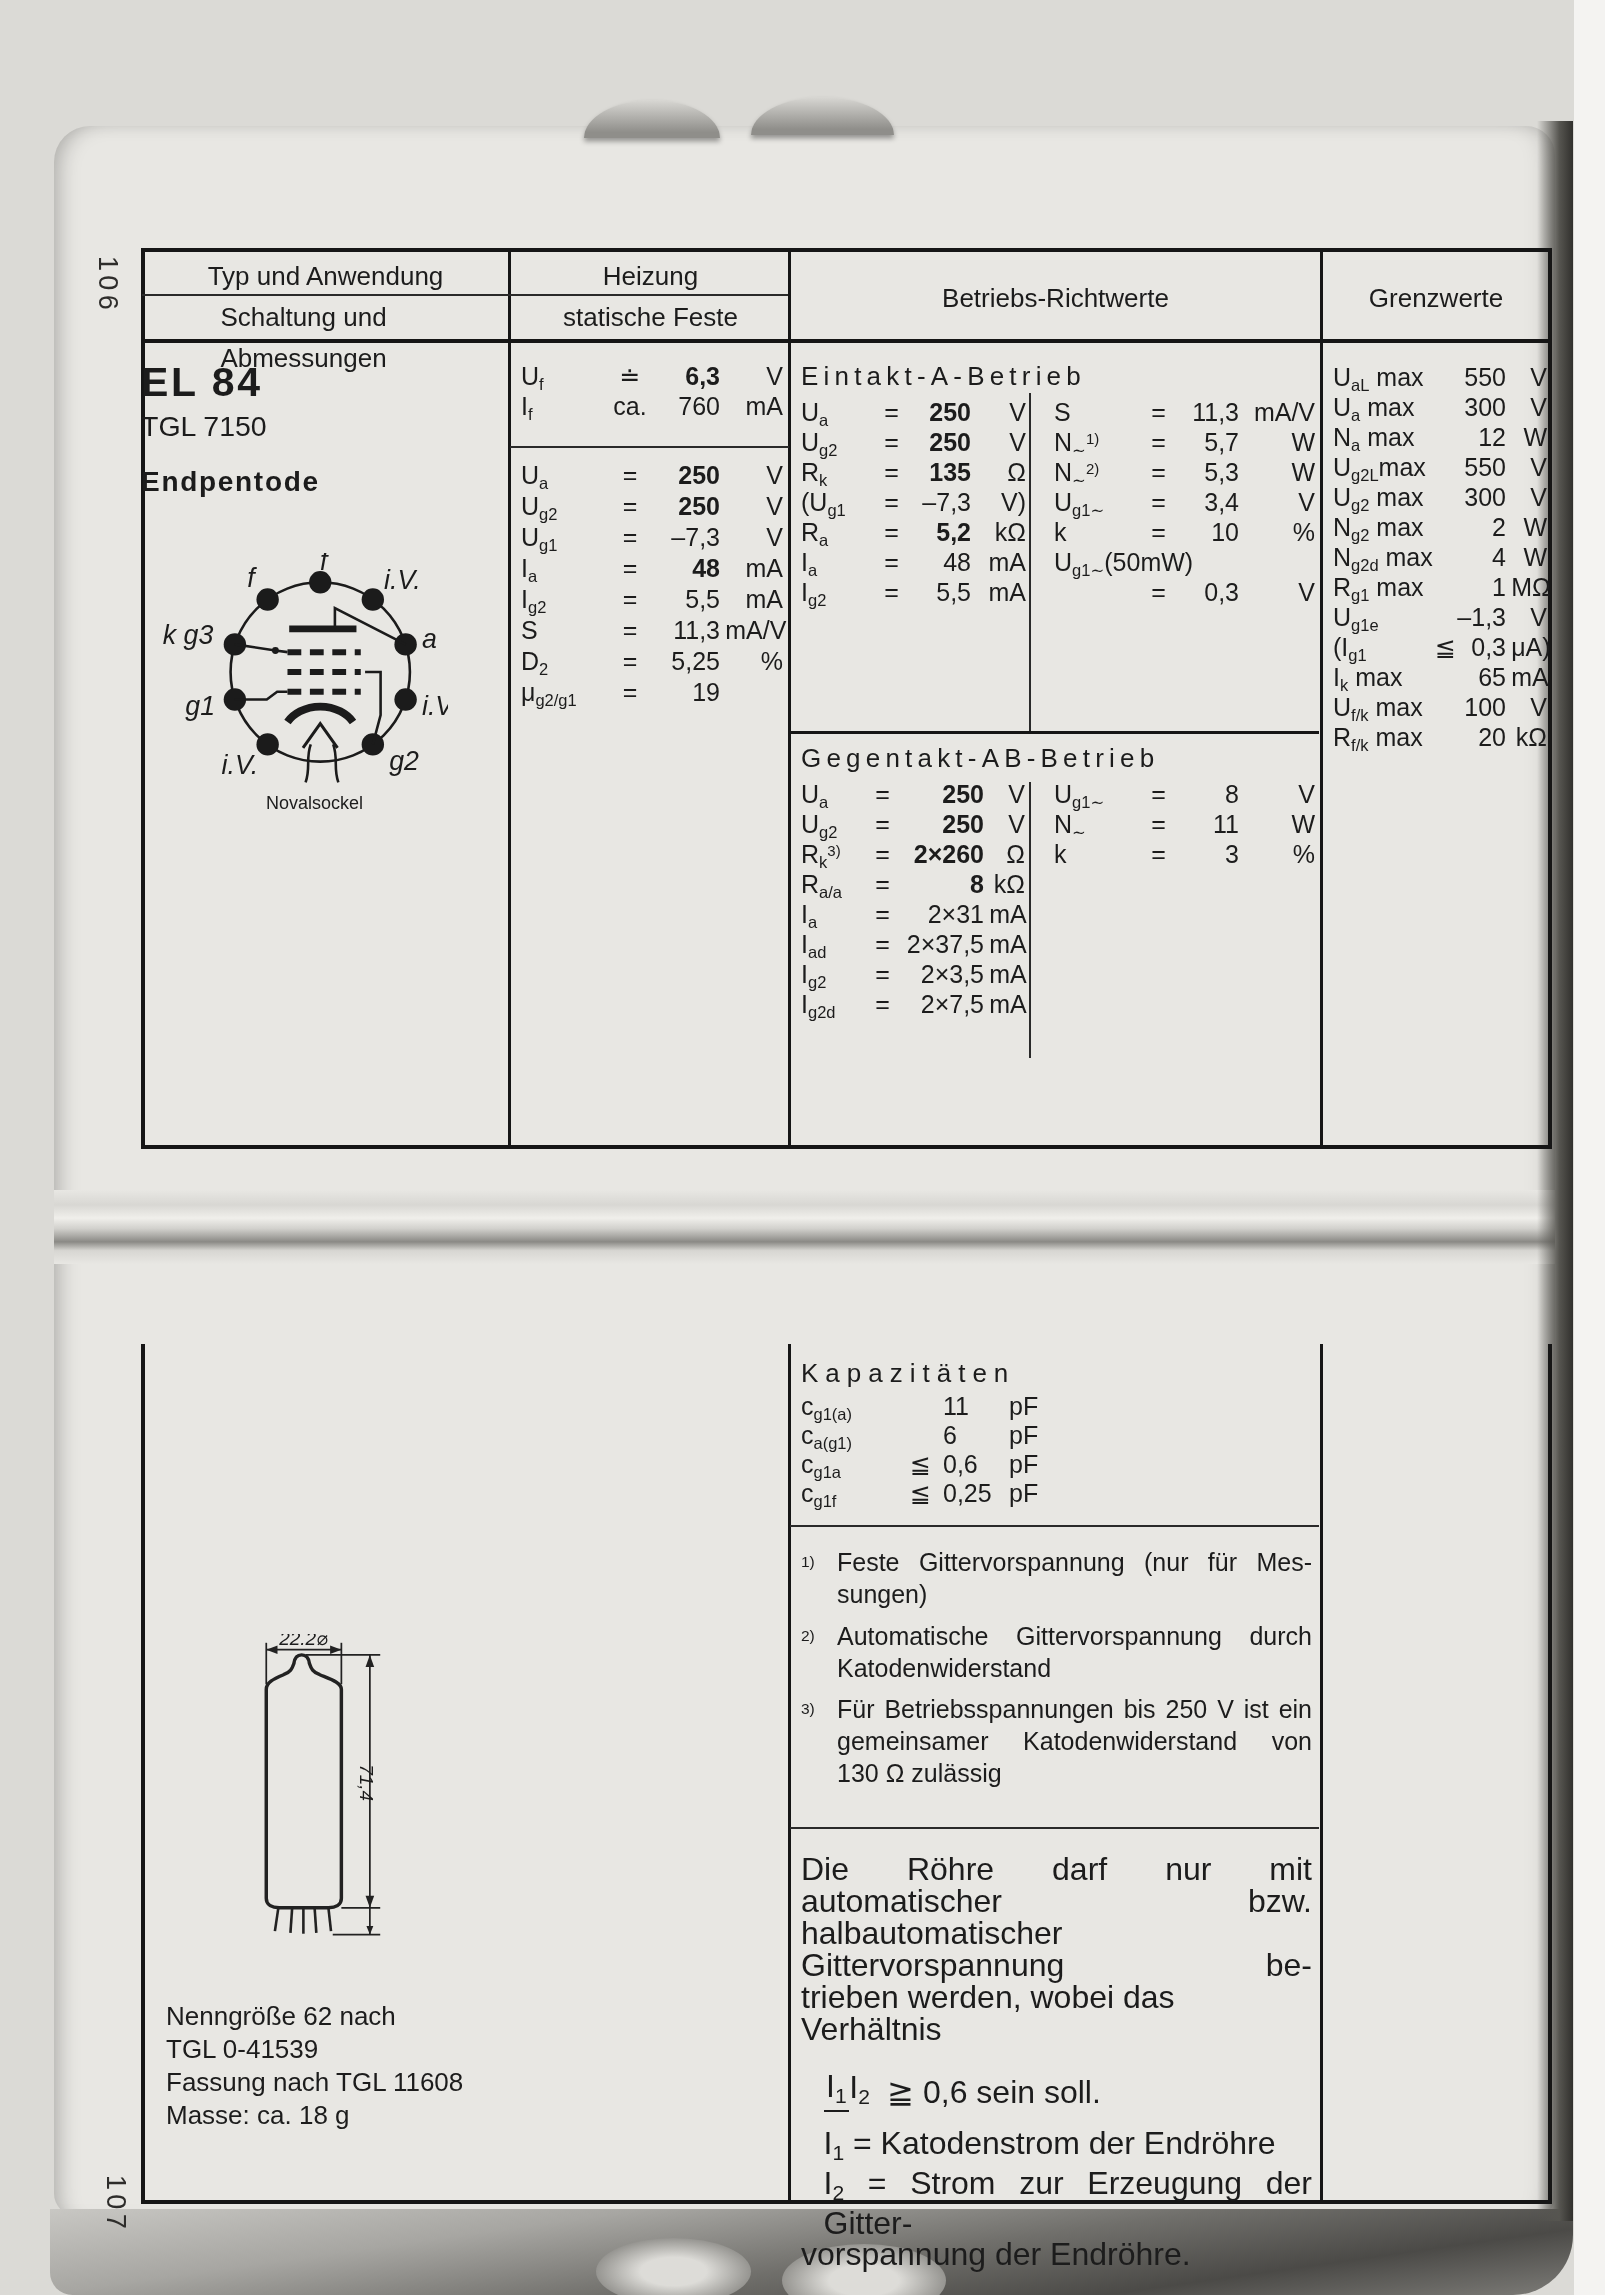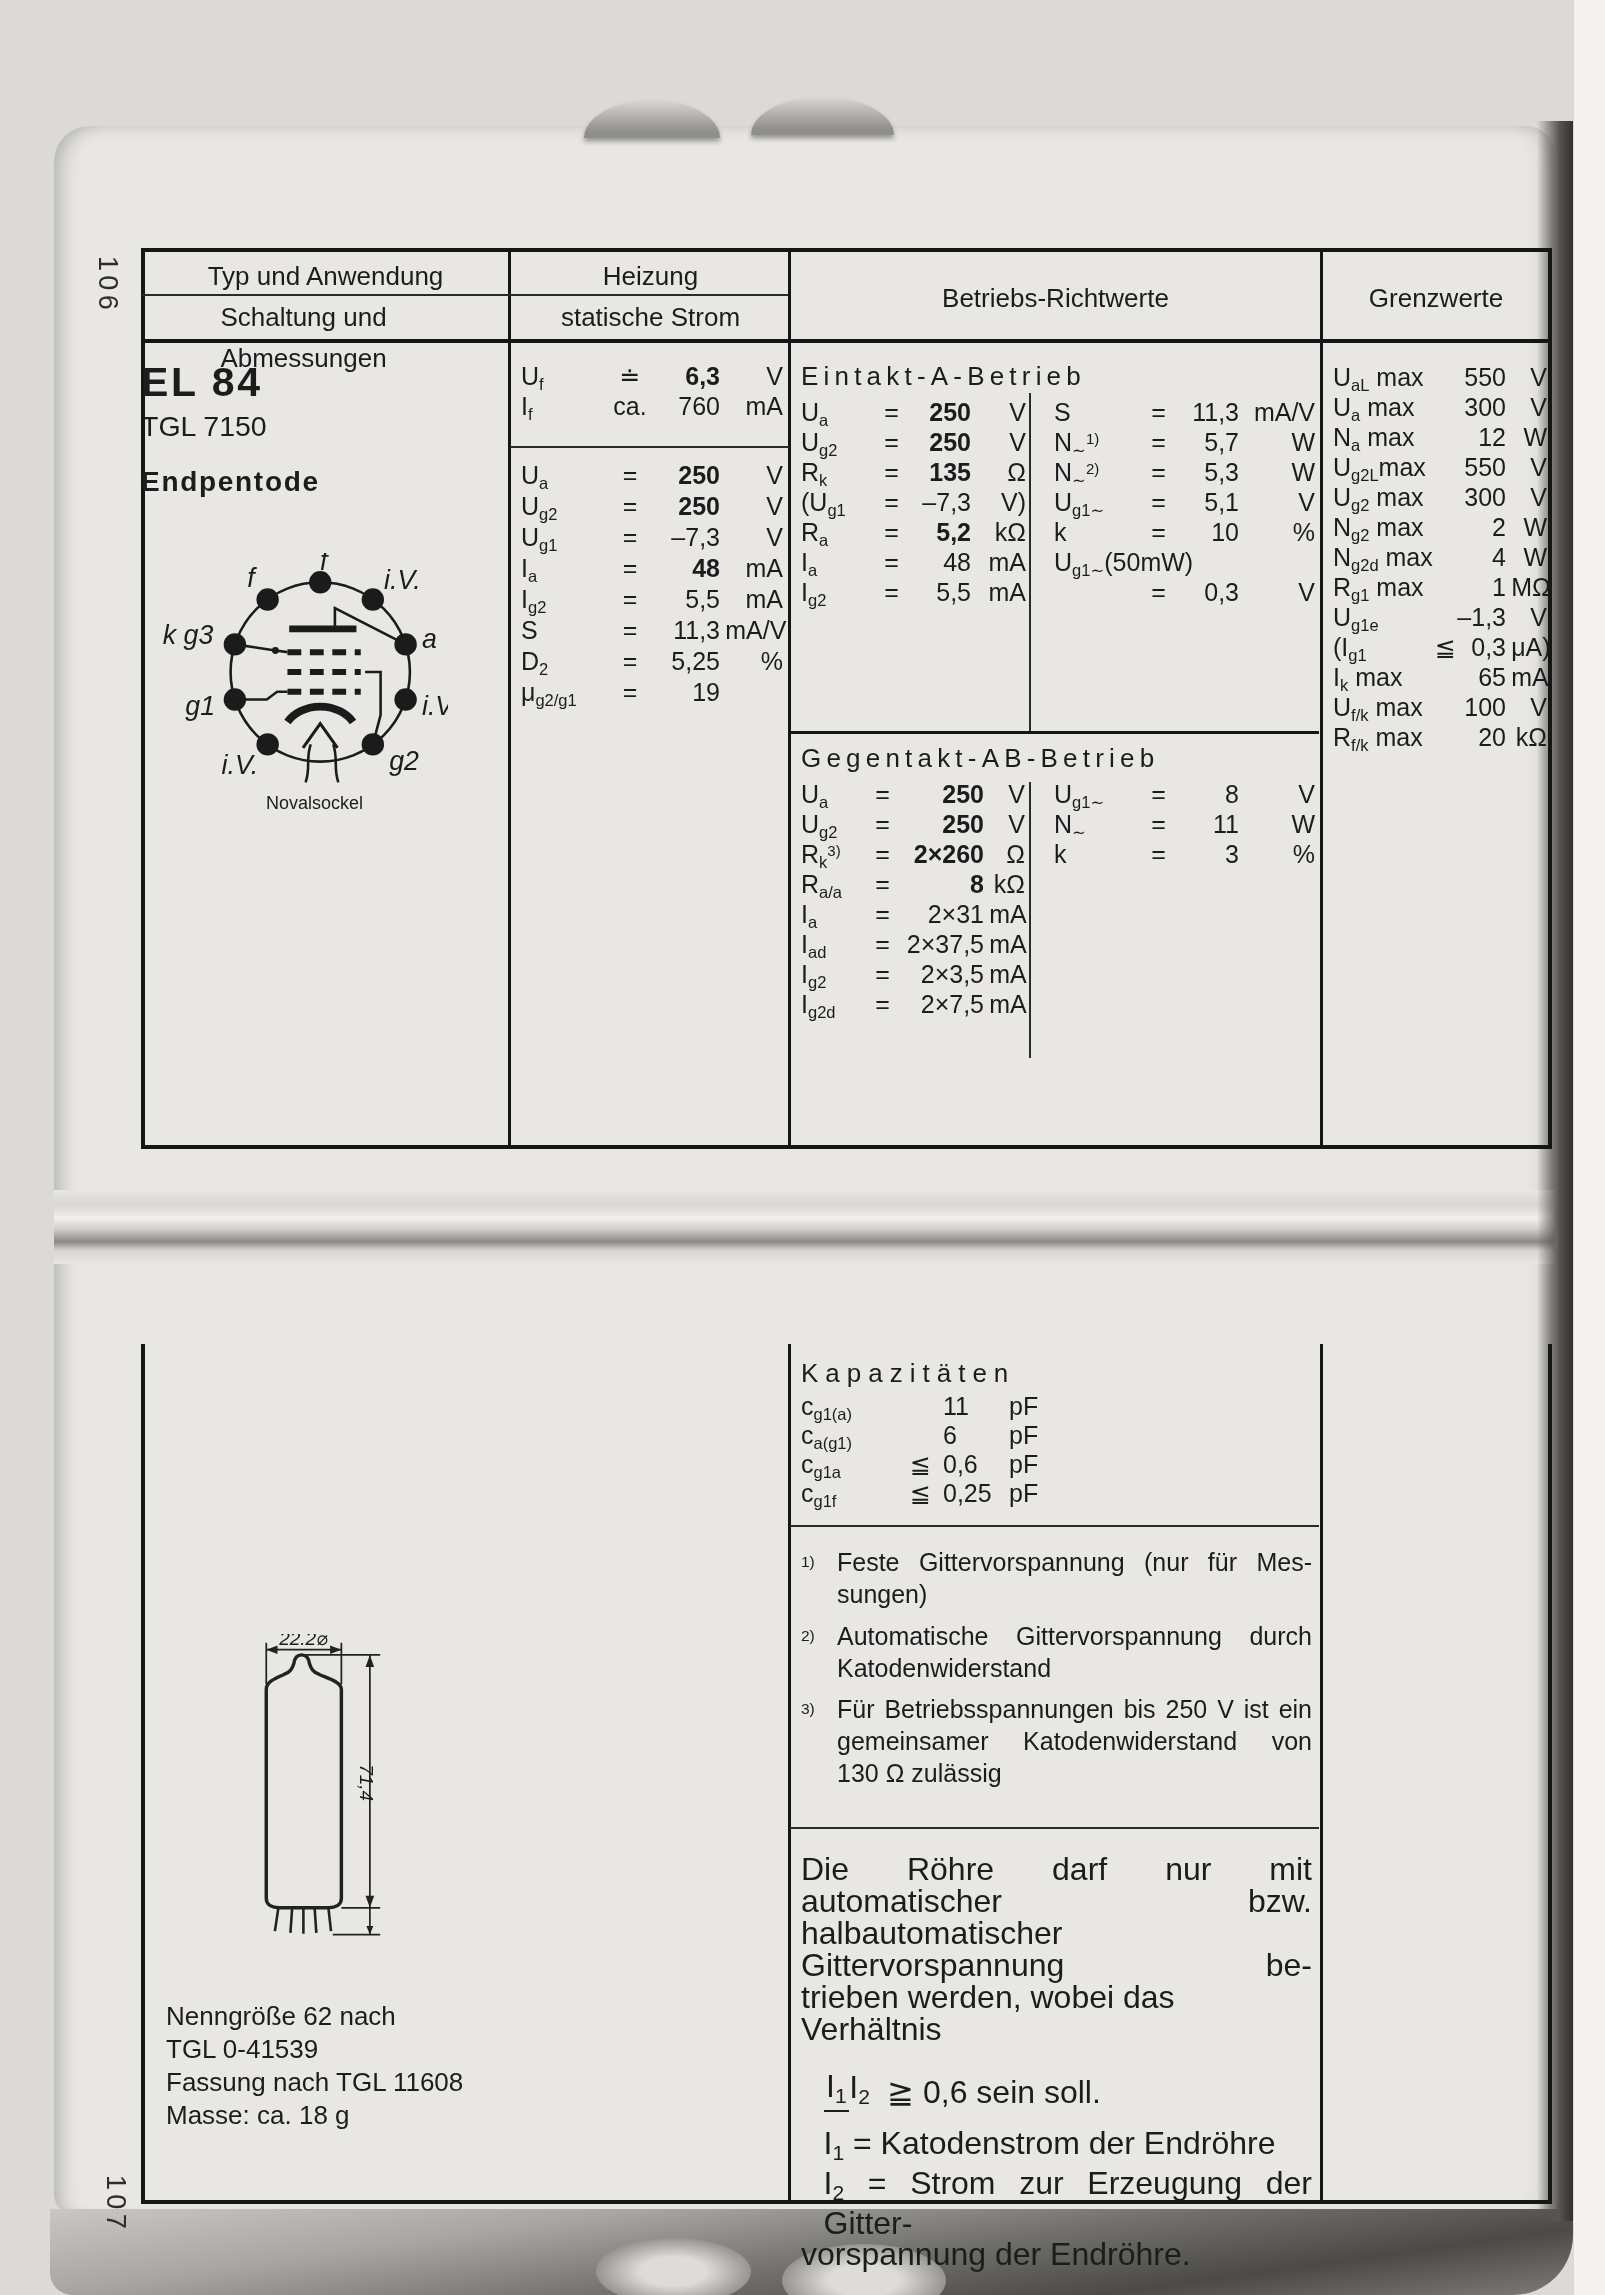--- a/index.html
+++ b/index.html
@@ -149,21 +149,21 @@
   <div class="ln v2b"></div>
   <div class="ln v2c"></div>
   <div class="ln v2d"></div>
   <div class="ln tbl2-bot"></div>
   <div class="ln kap-div"></div>
   <div class="ln fn-div"></div>
 
   <div class="hdr-cell hc1a">Typ und Anwendung</div>
   <div class="hdr-cell hc1b">Schaltung und Abmessungen</div>
   <div class="hdr-cell hc2a">Heizung</div>
-  <div class="hdr-cell hc2b">statische Strom</div>
+  <div class="hdr-cell hc2b">statische Feste</div>
   <div class="hdr-cell hc3">Betriebs-Richtwerte</div>
   <div class="hdr-cell hc4">Grenzwerte</div>
 
   <div class="abs tube-id">
     <div class="tube-name">EL 84</div>
     <div class="tube-std">TGL 7150</div>
     <div class="tube-fam">Endpentode</div>
   </div>
 
   <svg class="socket-svg" width="290" height="269" viewBox="0 0 336 312">
@@ -356,21 +356,21 @@
       <div class="row">
         <span class="lbl"><span></span><span>N</span><sub>∼</sub><sup>2)</sup><span></span></span>
         <span class="eq">=</span>
         <span class="val">5,3</span>
         <span class="unit">W</span>
       </div>
 
       <div class="row">
         <span class="lbl"><span></span><span>U</span><sub>g1∼</sub><sup></sup><span></span></span>
         <span class="eq">=</span>
-        <span class="val">5,1</span>
+        <span class="val">3,4</span>
         <span class="unit">V</span>
       </div>
 
       <div class="row">
         <span class="lbl"><span></span><span>k</span><sub></sub><sup></sup><span></span></span>
         <span class="eq">=</span>
         <span class="val">10</span>
         <span class="unit">%</span>
       </div>
 

